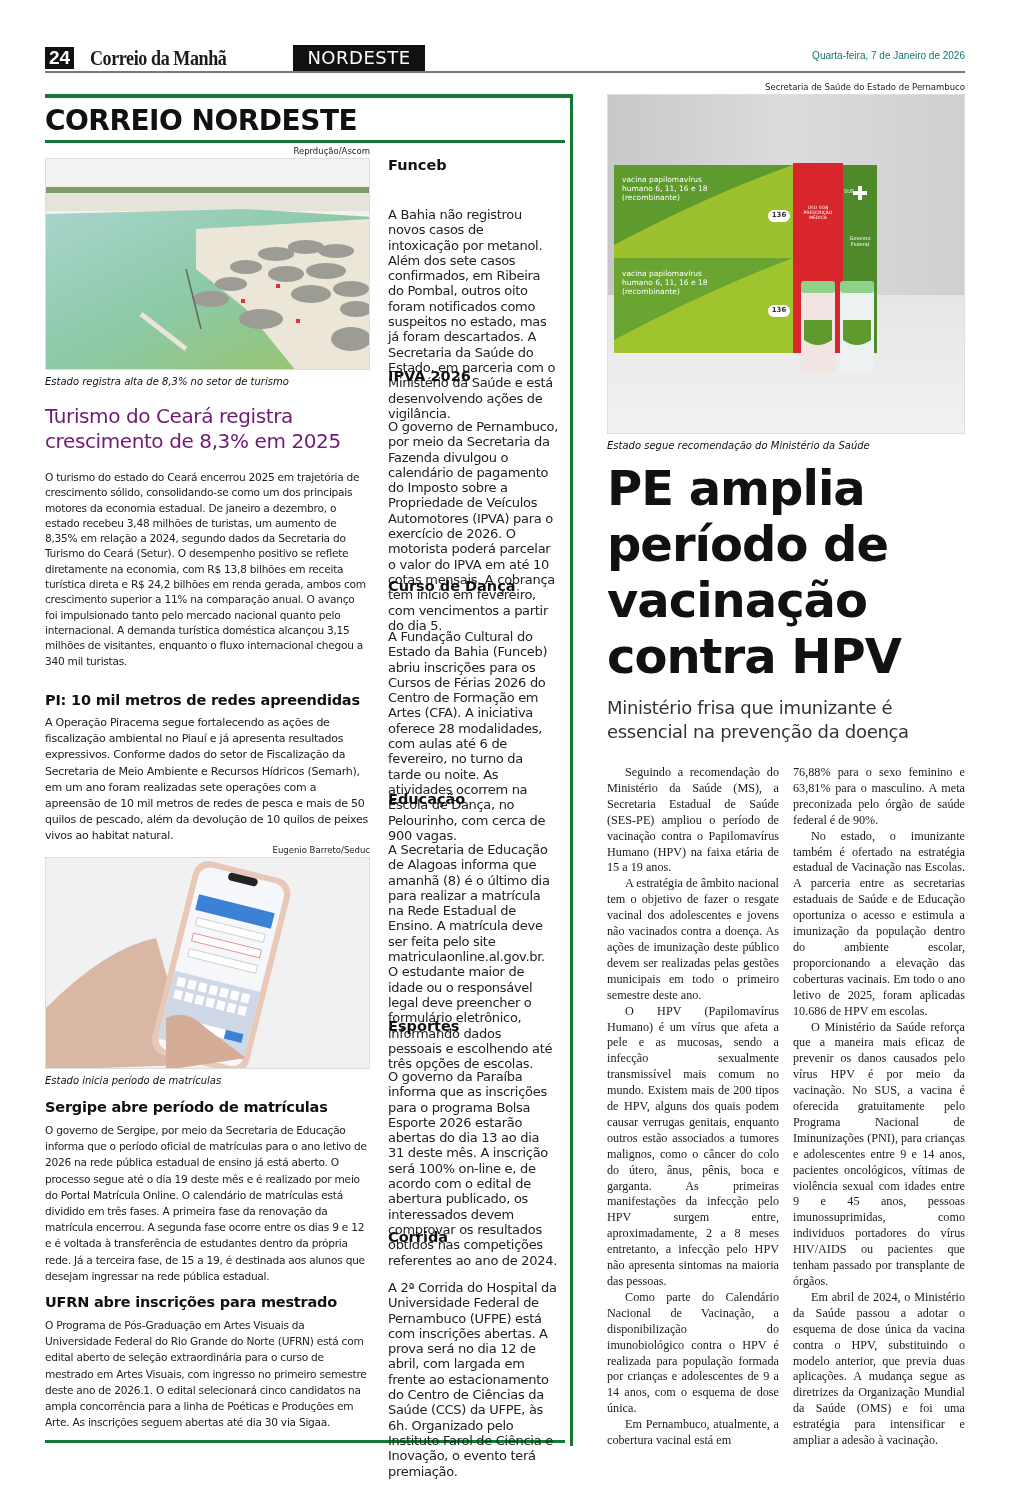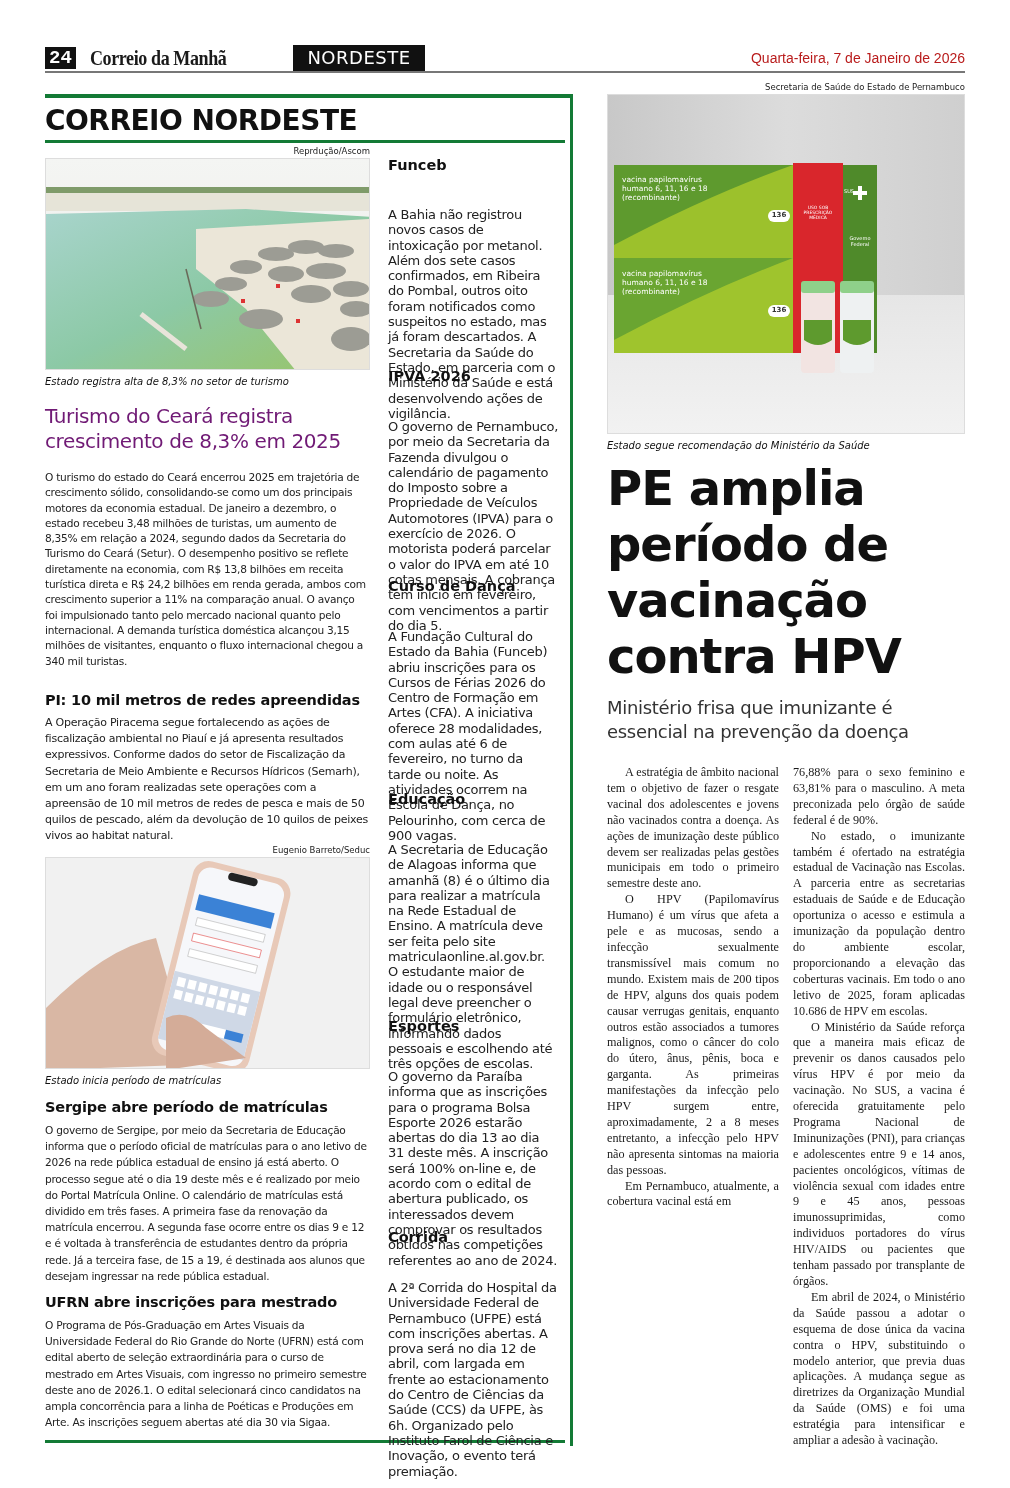--- a/index.html
+++ b/index.html
@@ -1,23 +1,23 @@
 <!DOCTYPE html>
 <html><head>
 <meta charset="utf-8">
 <style>
   * { box-sizing: border-box; margin: 0; padding: 0; }
   body { width: 1010px; height: 1488px; background: #ffffff; position: relative; overflow: hidden; font-family: "DejaVu Sans", sans-serif; color: #1a1a1a; }
   .abs { position: absolute; }
 
   
-  .page-num { left: 45px; top: 47px; height: 22px; padding: 0 4px; background: #111; color: #fff; font-family: Liberation Mono, monospace; font-weight: bold; font-size: 19px; line-height: 22px; }
+  .page-num { left: 45px; top: 47px; height: 22px; padding: 0 4px; background: #111; color: #fff; font-family: Liberation Sans, sans-serif; font-weight: bold; font-size: 19px; line-height: 22px; }
   .paper-name { left: 90px; top: 46px; font-family: "Liberation Serif", serif; font-weight: bold; font-size: 22px; letter-spacing: -0.5px; line-height: 24px; transform: scaleX(0.82); transform-origin: left; }
   .section-tag { left: 293px; top: 45px; width: 132px; height: 26px; background: #111; color: #fff; font-family: "DejaVu Sans", sans-serif; font-size: 18px; line-height: 26px; text-align: center; letter-spacing: 0.5px; }
-  .date { right: 45px; top: 50px; font-family: "Liberation Sans", sans-serif; font-size: 14px; color: #b91c1c; }
+  .date { right: 45px; top: 50px; font-family: "Liberation Sans", sans-serif; font-size: 10px; color: #0f766e; }
   .mast-rule { left: 45px; top: 71px; width: 920px; height: 2px; background: #777; }
 
   
   .g-top { left: 45px; top: 94px; width: 527px; height: 4px; background: #137a35; }
   .g-right { left: 570px; top: 94px; width: 3px; height: 1352px; background: #137a35; }
   .g-under { left: 45px; top: 140px; width: 520px; height: 3px; background: #137a35; }
   .g-bottom { left: 45px; top: 1440px; width: 520px; height: 3px; background: #137a35; }
 
   .sec-title { left: 45px; top: 103px; font-family: "DejaVu Sans", sans-serif; font-weight: bold; font-size: 28px; letter-spacing: -0.5px; color: #111; line-height: 36px; }
 
@@ -219,22 +219,24 @@
   <div class="abs" style="left:187px; top:110px; width:46px; font-family:'DejaVu Sans',sans-serif; font-size:4.5px; text-align:center; color:#fff;">USO SOB PRESCRIÇÃO MÉDICA</div>
   <div class="abs" style="left:236px; top:93px; font-family:'DejaVu Sans',sans-serif; font-size:5px; color:#fff;">SUS</div>
   <div class="abs" style="left:237px; top:140px; width:30px; font-family:'DejaVu Sans',sans-serif; font-size:5px; color:#fff; text-align:center;">Governo Federal</div>
 </div>
 <div class="abs caption" style="left:607px; top:440px; width:360px;">Estado segue recomendação do Ministério da Saúde</div>
 
 <div class="abs lead-head">PE amplia período de vacinação contra HPV</div>
 <div class="abs lead-deck">Ministério frisa que imunizante é essencial na prevenção da doença</div>
 
 <div class="abs serif-col" style="left:607px; top:765px; width:172px;">
+  <p>Seguindo a recomendação do Ministério da Saúde (MS), a Secretaria Estadual de Saúde (SES-PE) ampliou o período de vacinação contra o Papilomavírus Humano (HPV) na faixa etária de 15 a 19 anos.</p>
   <p>A estratégia de âmbito nacional tem o objetivo de fazer o resgate vacinal dos adolescentes e jovens não vacinados contra a doença. As ações de imunização deste público devem ser realizadas pelas gestões municipais em todo o primeiro semestre deste ano.</p>
   <p>O HPV (Papilomavírus Humano) é um vírus que afeta a pele e as mucosas, sendo a infecção sexualmente transmissível mais comum no mundo. Existem mais de 200 tipos de HPV, alguns dos quais podem causar verrugas genitais, enquanto outros estão associados a tumores malignos, como o câncer do colo do útero, ânus, pênis, boca e garganta. As primeiras manifestações da infecção pelo HPV surgem entre, aproximadamente, 2 a 8 meses entretanto, a infecção pelo HPV não apresenta sintomas na maioria das pessoas.</p>
+  <p>Como parte do Calendário Nacional de Vacinação, a disponibilização do imunobiológico contra o HPV é realizada para população formada por crianças e adolescentes de 9 a 14 anos, com o esquema de dose única.</p>
   <p>Em Pernambuco, atualmente, a cobertura vacinal está em</p>
 </div>
 
 <div class="abs serif-col" style="left:793px; top:765px; width:172px;">
   <p style="text-indent:0;">76,88% para o sexo feminino e 63,81% para o masculino. A meta preconizada pelo órgão de saúde federal é de 90%.</p>
   <p>No estado, o imunizante também é ofertado na estratégia estadual de Vacinação nas Escolas. A parceria entre as secretarias estaduais de Saúde e de Educação oportuniza o acesso e estimula a imunização da população dentro do ambiente escolar, proporcionando a elevação das coberturas vacinais. Em todo o ano letivo de 2025, foram aplicadas 10.686 de HPV em escolas.</p>
   <p>O Ministério da Saúde reforça que a maneira mais eficaz de prevenir os danos causados pelo vírus HPV é por meio da vacinação. No SUS, a vacina é oferecida gratuitamente pelo Programa Nacional de Iminunizações (PNI), para crianças e adolescentes entre 9 e 14 anos, pacientes oncológicos, vítimas de violência sexual com idades entre 9 e 45 anos, pessoas imunossuprimidas, como individuos portadores do vírus HIV/AIDS ou pacientes que tenham passado por transplante de órgãos.</p>
   <p>Em abril de 2024, o Ministério da Saúde passou a adotar o esquema de dose única da vacina contra o HPV, substituindo o modelo anterior, que previa duas aplicações. A mudança segue as diretrizes da Organização Mundial da Saúde (OMS) e foi uma estratégia para intensificar e ampliar a adesão à vacinação.</p>
 </div>
 

